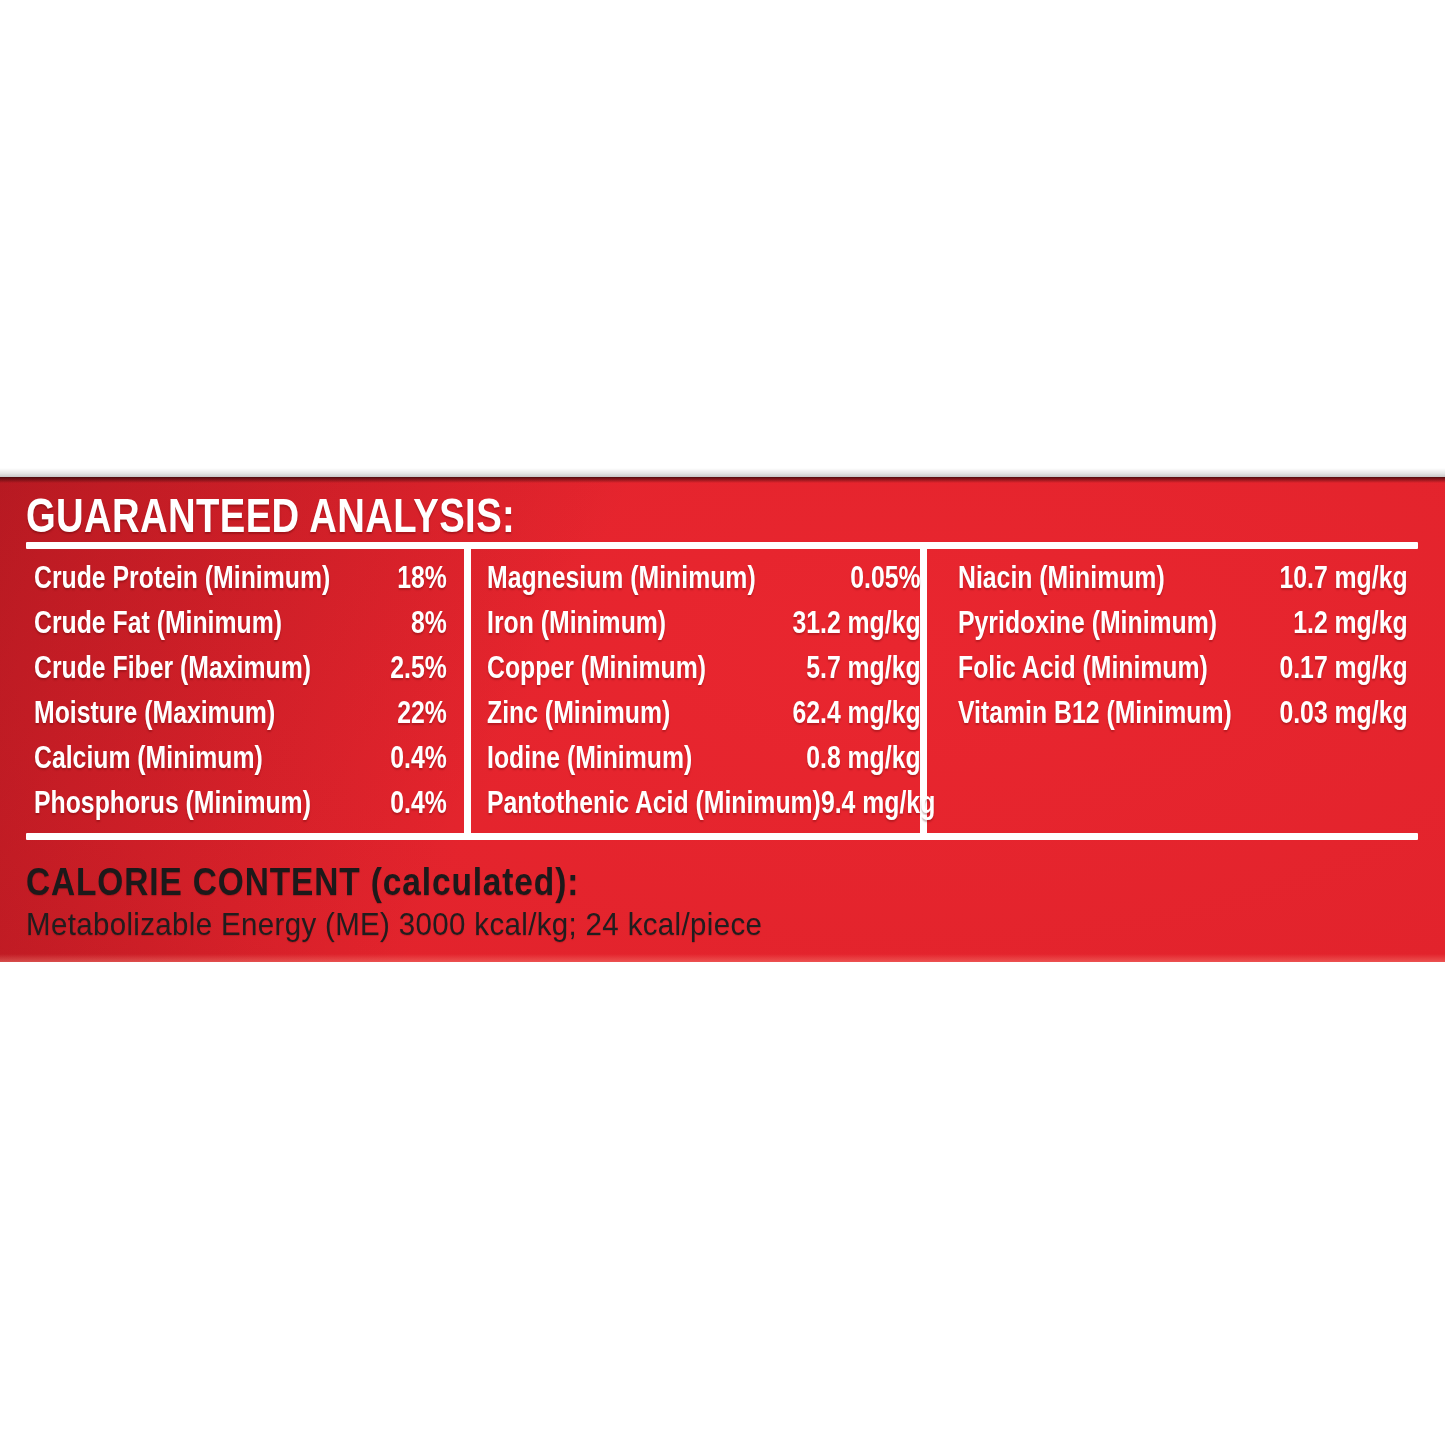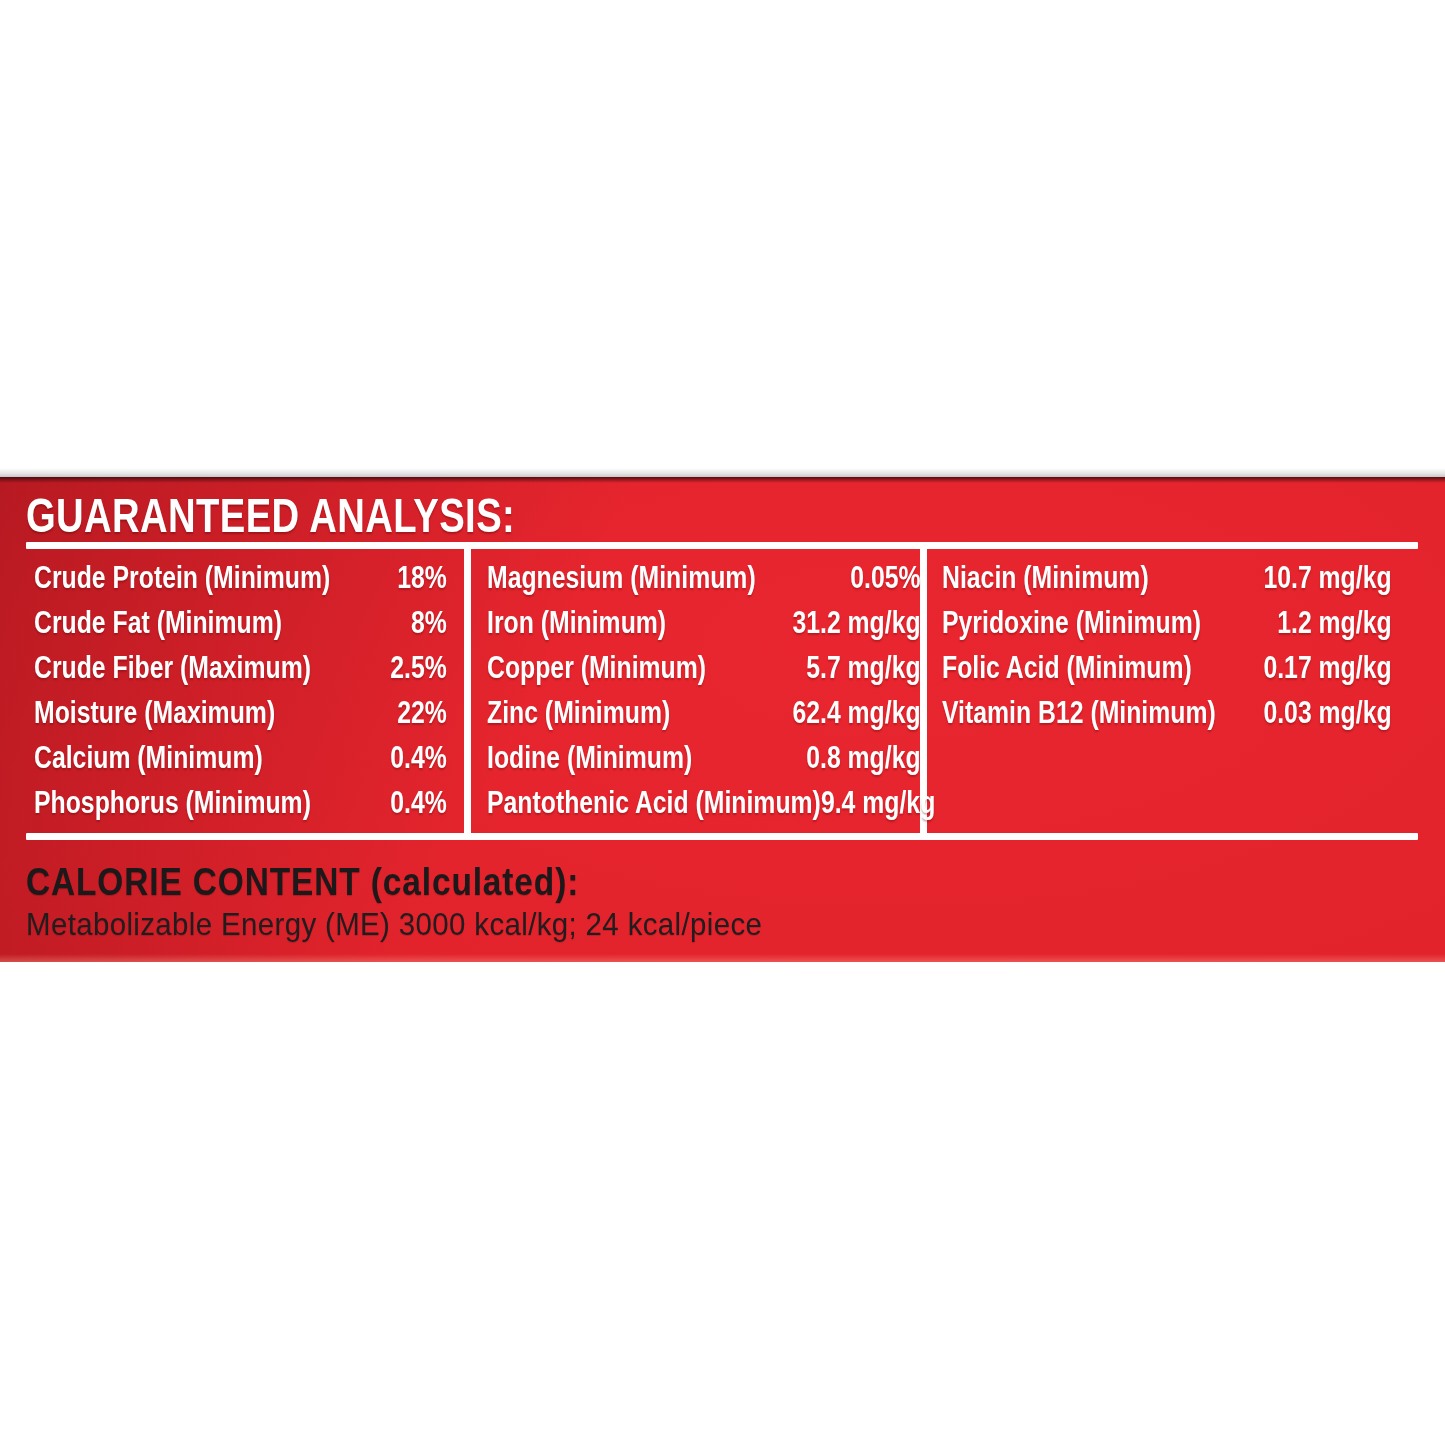--- a/index.html
+++ b/index.html
@@ -56,21 +56,21 @@
     height: 284px;
     align-items: stretch;
   }
   .col {
     box-sizing: border-box;
     padding-top: 6px;
     text-align: right;
   }
   .col-1 { width: 438px; padding-left: 8px;  padding-right: 17px; }
   .col-2 { width: 449px; padding-left: 16px; padding-right: 19px; }
-  .col-3 { width: 470px; padding-left: 15px; padding-right: 5px; }
+  .col-3 { width: 470px; padding-left: 15px; padding-right: 5px; margin-left: 16px; }
   .vrule { width: 7px; background: #ffffff; }
   .row {
     display: flex;
     justify-content: space-between;
     line-height: 45px;
     font-size: 31px;
     font-weight: bold;
     color: #ffffff;
     white-space: nowrap;
     transform: scaleX(0.80);

